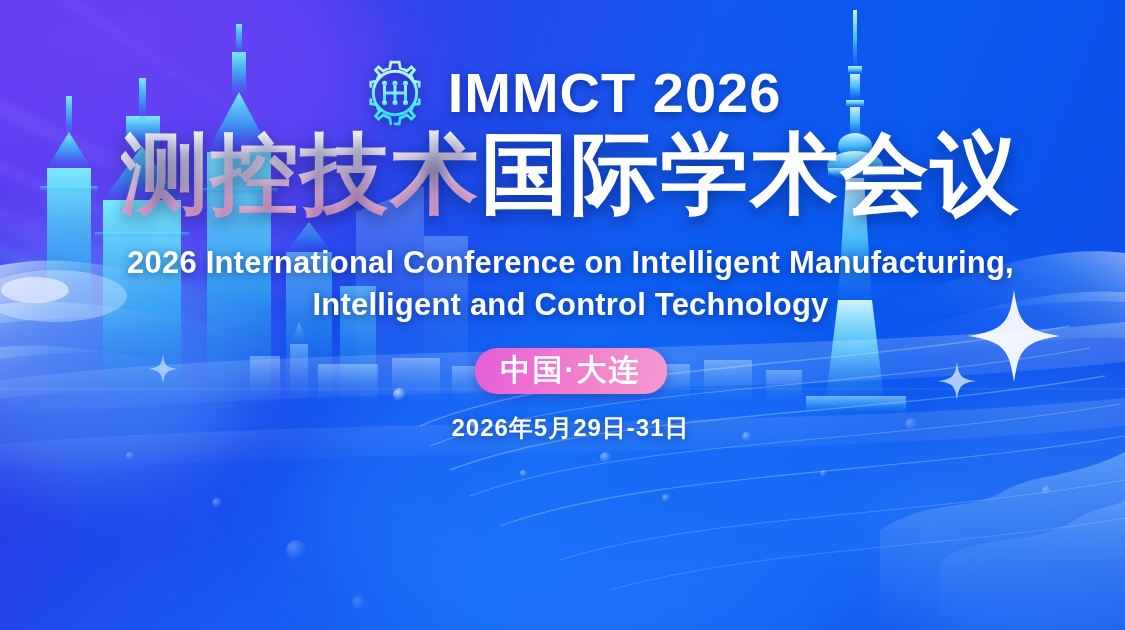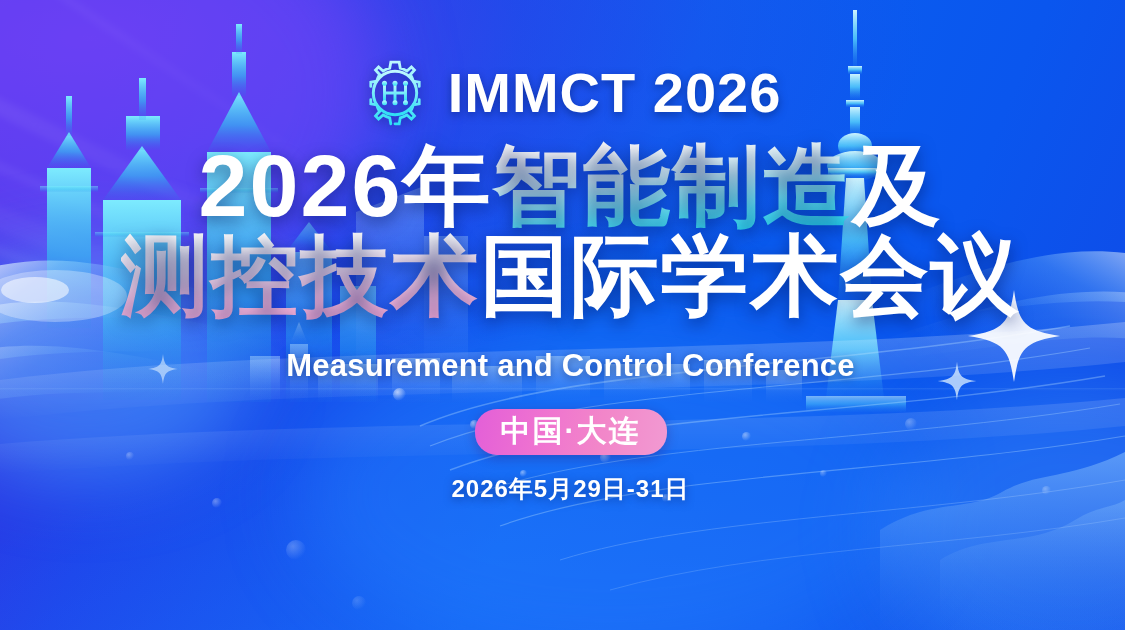--- a/index.html
+++ b/index.html
@@ -330,30 +330,28 @@
           <circle cx="50" cy="36" r="3.6"></circle>
           <circle cx="65" cy="36" r="3.6"></circle>
           <circle cx="35" cy="64" r="3.6"></circle>
           <circle cx="50" cy="64" r="3.6"></circle>
           <circle cx="65" cy="64" r="3.6"></circle>
         </g>
       </svg>
       <div class="logo-text">IMMCT 2026</div>
     </div>
 
-    <div class="cn-title line1">
-      <span class="seg-white">2026年</span><span class="seg-cyan">智能制造</span><span class="seg-white">及</span>
-    </div>
 
     <div class="cn-title line2">
       <span class="seg-pink">测控技术</span><span class="seg-white">国际学术会议</span>
     </div>
 
     <div class="en-title">
-      <div>Measurement and Control Conference</div>
+      <div>2026 International Conference on Intelligent Manufacturing,</div>
+      <div>Intelligent and Control Technology</div>
     </div>
 
     <div class="loc-badge">中国·大连</div>
 
     <div class="date-line">2026年5月29日-31日</div>
 
   </div>
 </div>
 
 </body></html>

